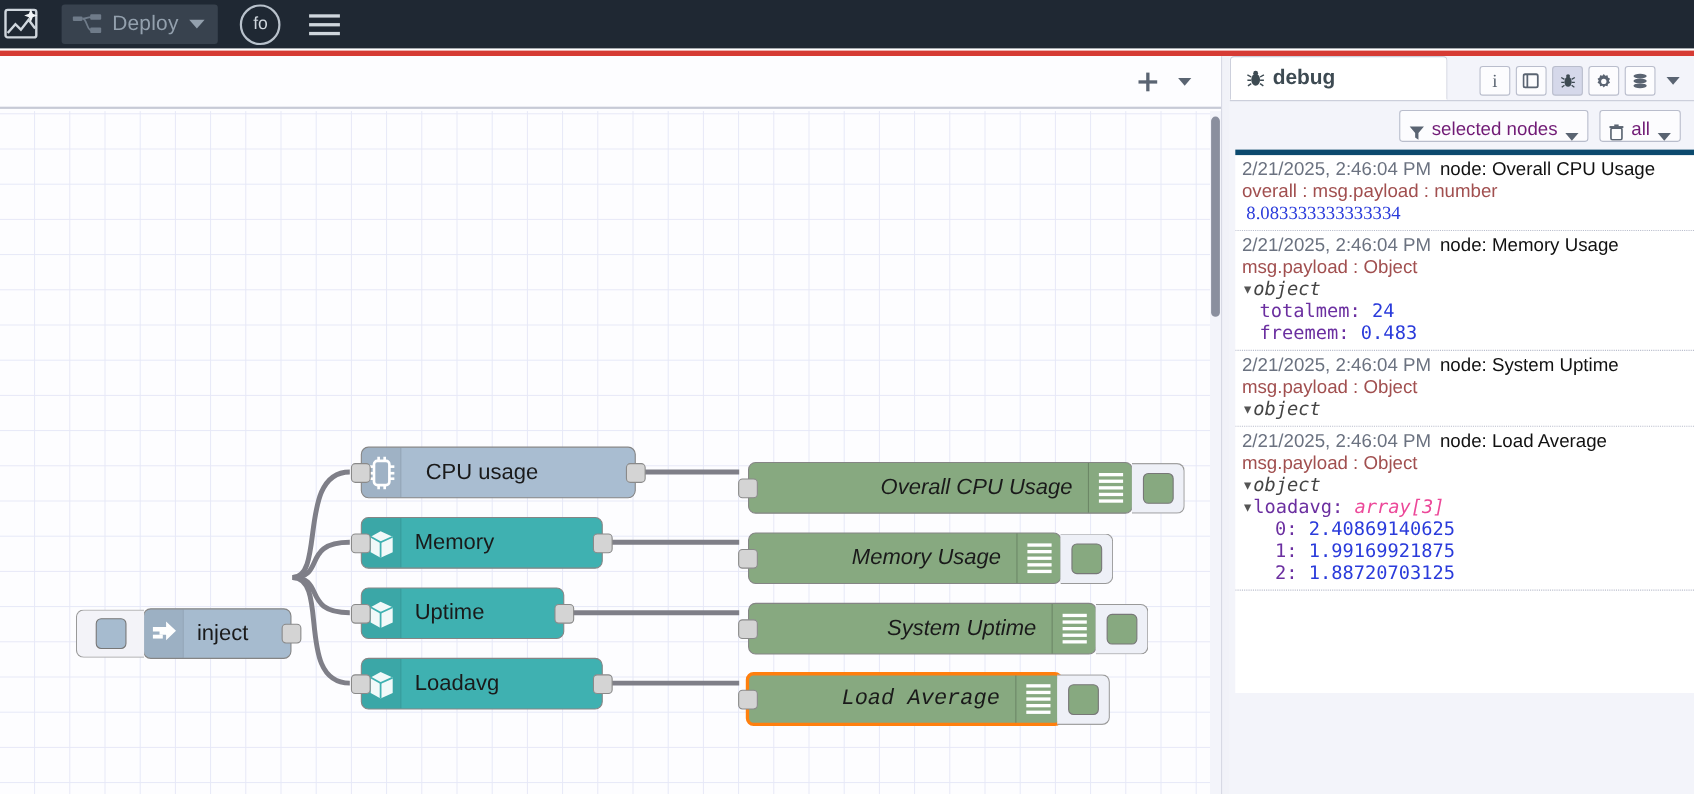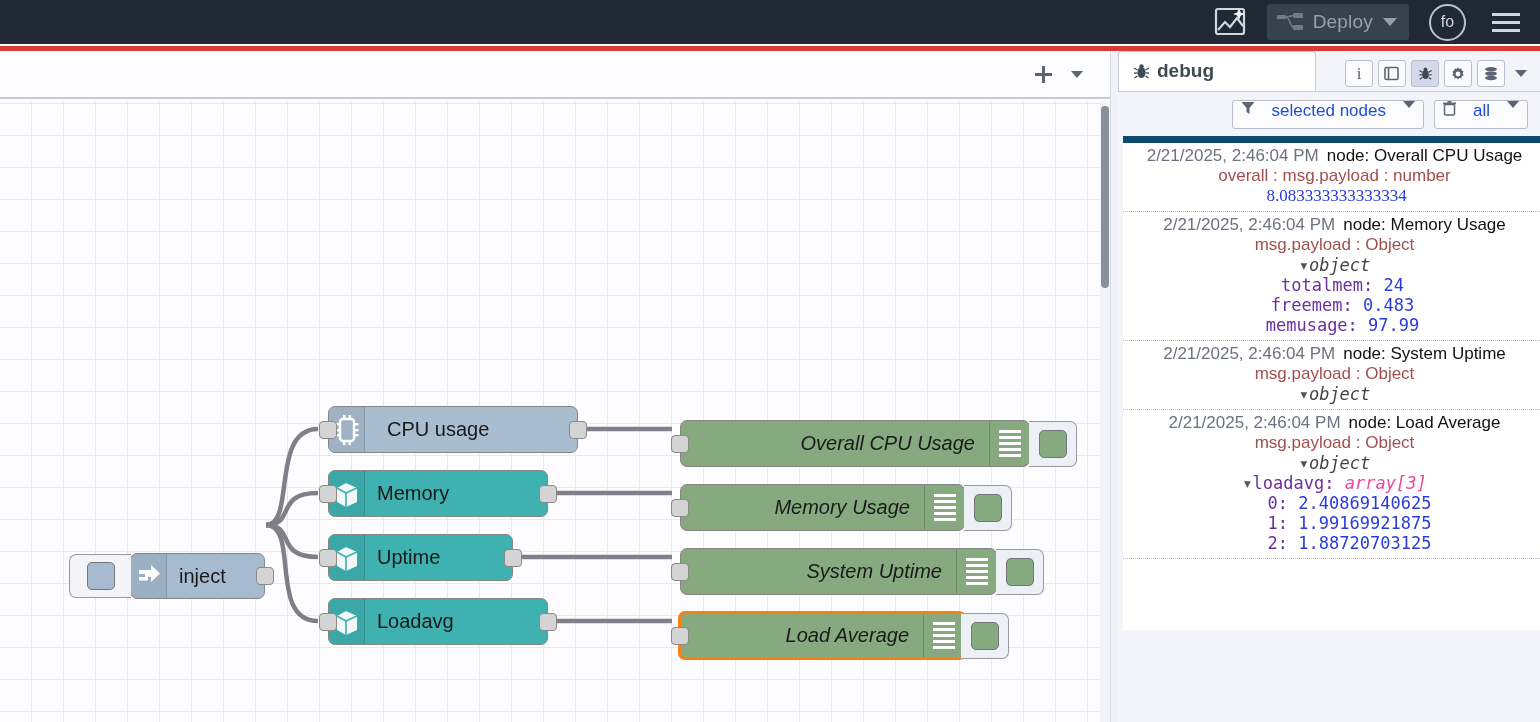--- a/index.html
+++ b/index.html
@@ -6,21 +6,21 @@
   html, body {
     width: 1540px; height: 722px;
     font-family: "Liberation Sans", sans-serif;
     overflow: hidden; background: #fff;
   }
 
   
   #header {
     position: absolute; left: 0; top: 0; width: 1540px; height: 44px;
     background: #1f2833;
-    display: flex; align-items: center; justify-content: flex-end;
+    display: flex; align-items: center; 
   }
   #header-accent {
     position: absolute; left: 0; top: 46px; width: 1540px; height: 5px;
     background: #d63b34;
   }
   .hdr-btn {
     display: flex; align-items: center; justify-content: center;
     cursor: pointer;
   }
   #ai-icon-btn { width: 40px; height: 40px; margin-right: 16px; }
@@ -138,25 +138,25 @@
   #sb-tools { margin-left: auto; display: flex; align-items: center; gap: 5px; padding-bottom: 4px; padding-right: 8px; }
   .sb-tool {
     width: 28px; height: 27px; border: 1px solid #b9bdcc; border-radius: 3px;
     background: #fcfcfe; display: flex; align-items: center; justify-content: center; cursor: pointer;
   }
   .sb-tool.active { background: #d5d8ea; }
 
   #sb-filterrow { position: absolute; left: 0; top: 41px; width: 422px; height: 44px; display: flex; align-items: center; justify-content: flex-end; gap: 10px; padding-right: 12px; }
   .sb-pill {
     height: 29px; border: 1px solid #b9bdcc; border-radius: 3px; background: #fcfcfe;
-    display: flex; align-items: flex-start; gap: 17px; padding: 0 8px;
-    font-size: 17px; color: #1d4ed8; cursor: pointer;
-  }
-
-  #dbg-list { position: absolute; left: 5px; top: 85px; width: 417px; height: 494px; background: #fff; border-top: 7px solid #0c4a6e; overflow: hidden; font-size: 17px; text-align: center; }
+    display: flex; align-items: flex-end; gap: 7px; padding: 0 8px;
+    font-size: 17px; color: #701a75; cursor: pointer;
+  }
+
+  #dbg-list { position: absolute; left: 5px; top: 85px; width: 417px; height: 494px; background: #fff; border-top: 5px solid #0c4a6e; overflow: hidden; font-size: 17px; }
   .dbg-msg { padding: 3px 0 5px 6px; border-bottom: 1px dotted #b9bdcc; }
   .dbg-head { white-space: nowrap; }
   .dbg-time { color: #6b7280; }
   .dbg-node { color: #111; padding-left: 8px; }
   .dbg-topic { color: #a14f4f; }
   .dbg-value { color: #2a3bdb; font-family: Liberation Serif, serif; font-size: 17px; padding-left: 4px; }
   .dbg-obj-row { font-family: "DejaVu Sans Mono", monospace; color: #6b2fa0; }
   .dbg-obj-row .tw { color: #555; }
   .dbg-obj-row .italic { font-style: italic; color: #444; }
   .dbg-obj-row .num { color: #2a3bdb; }
@@ -341,21 +341,21 @@
           <i></i>
           <i></i>
           <i></i>
           <i></i>
         </div>
       <div class="dbg-toggle">
           <span></span>
         </div>
     </div>
 
-    <div class="node node-debug selected" style="left:678px; top:496px; width:288px; height:49px;">
+    <div class="node node-debug selected" style="left:678px; top:496px; width:288px; height:49px;font-family:Liberation Mono, monospace;">
       <div class="port inp"></div>
       <div class="node-label">Load Average</div>
       <div class="dbg-lines-cell">
           <i></i>
           <i></i>
           <i></i>
           <i></i>
           <i></i>
         </div>
       <div class="dbg-toggle" style="right:-46px;">
@@ -463,21 +463,20 @@
     </div>
 
     <div class="dbg-msg">
       <div class="dbg-head">
         <span class="dbg-time">2/21/2025, 2:46:04 PM</span><span class="dbg-node">node: Memory Usage</span>
       </div>
       <div class="dbg-topic">msg.payload : Object</div>
       <div class="dbg-obj-row"><span class="tw">▾</span><span class="italic">object</span></div>
       <div class="dbg-obj-row ind1"><span>totalmem</span>: <span class="num">24</span></div>
       <div class="dbg-obj-row ind1"><span>freemem</span>: <span class="num">0.483</span></div>
-      <div class="dbg-obj-row ind1"><span>memusage</span>: <span class="num">97.99</span></div>
     </div>
 
     <div class="dbg-msg">
       <div class="dbg-head">
         <span class="dbg-time">2/21/2025, 2:46:04 PM</span><span class="dbg-node">node: System Uptime</span>
       </div>
       <div class="dbg-topic">msg.payload : Object</div>
       <div class="dbg-obj-row"><span class="tw">▾</span><span class="italic">object</span></div>
     </div>
 

